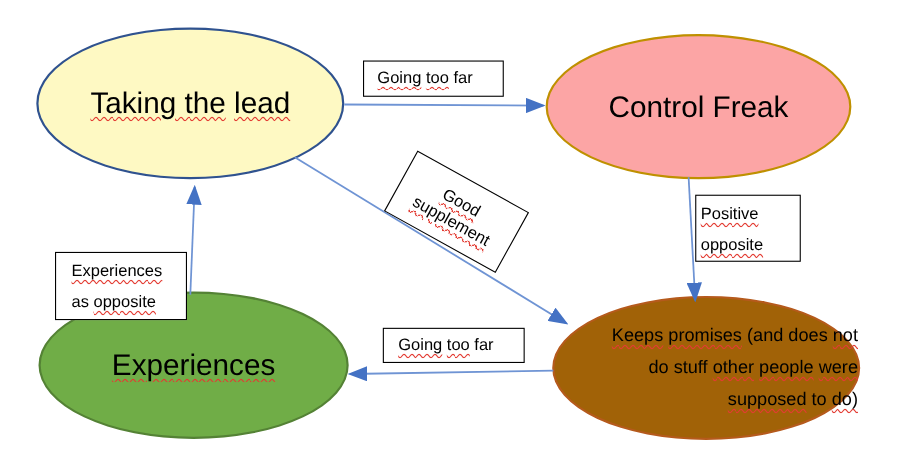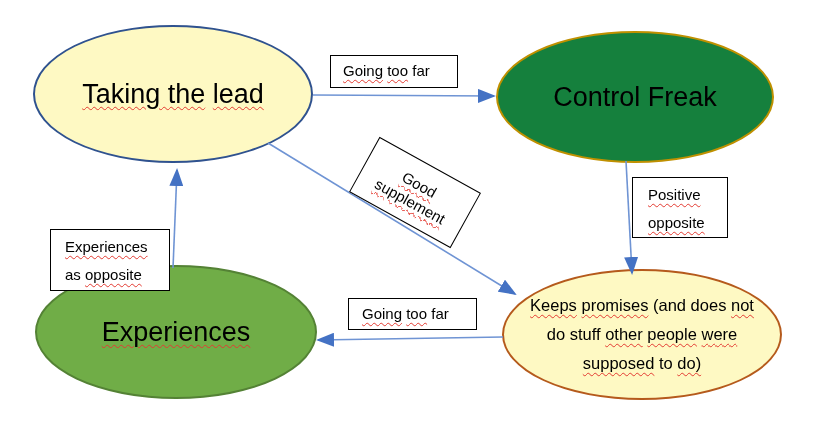--- a/index.html
+++ b/index.html
@@ -17,21 +17,21 @@
   #el-comp{left:35px;top:265px;width:282px;height:134px;font-size:27px;}
   #el-keeps{left:502px;top:269px;width:280px;height:131px;font-size:16.5px;line-height:29px;border-width:2.5px;}
   .arrows{position:absolute;left:0;top:0;}
   .labelbox{
     position:absolute;background:#ffffff;border:1.6px solid #000;
     font-size:15px;box-sizing:border-box;
   }
   #box-top{left:330px;top:55px;width:128px;height:33px;line-height:30px;padding-left:12px;}
   #box-bottom{left:348px;top:298px;width:129px;height:32px;line-height:29px;padding-left:13px;}
   #box-exp{left:50px;top:193px;width:120px;height:62px;padding:3px 0 0 14px;line-height:28px;margin-top:36px;}
-  #box-pos{left:632px;top:177px;width:96px;height:61px;padding:3px 0 0 15px;line-height:28px;}
+  #box-pos{left:632px;top:177px;width:96px;height:61px;padding:3px 0 0 4px;line-height:28px;}
   #box-supp{
     left:357px;top:161px;width:116px;height:63px;transform:rotate(29deg);
     display:flex;flex-direction:column;align-items:center;justify-content:center;
     text-align:center;line-height:19px;border-width:1.8px;
   }
   .line{white-space:pre-wrap;}
   .line span{white-space:pre;}
   .wavy{
     text-decoration:underline;
     text-decoration-style:wavy;
@@ -42,29 +42,29 @@
 </style>
 </head>
 <body>
 
 <div class="canvas">
 
   <div class="ellipse" id="el-lead" style="background-color: #fef9c3; border-color: rgb(47, 82, 143);">
     <div class="line"><span class="wavy">Taking the</span><span> </span><span class="wavy">lead</span></div>
   </div>
 
-  <div class="ellipse" id="el-freak" style="background-color: #15803d; border-color: rgb(191, 144, 0);">
+  <div class="ellipse" id="el-freak" style="background-color: #fca5a5; border-color: rgb(191, 144, 0);">
     <div class="line"><span>Control Freak</span></div>
   </div>
 
   <div class="ellipse" id="el-comp" style="background-color: rgb(112, 173, 71); border-color: rgb(84, 130, 53);">
     <div class="line"><span class="wavy">Experiences</span></div>
   </div>
 
-  <div class="ellipse" id="el-keeps" style="background-color: #fef9c3; border-color: rgb(181, 90, 28);">
+  <div class="ellipse" id="el-keeps" style="background-color: #a16207; border-color: rgb(181, 90, 28); align-items: flex-end;">
     <div class="line"><span class="wavy">Keeps</span><span> </span><span class="wavy">promises</span><span> (and does </span><span class="wavy">not</span></div>
     <div class="line"><span>do stuff </span><span class="wavy">other</span><span> </span><span class="wavy">people</span><span> </span><span class="wavy">were</span></div>
     <div class="line"><span class="wavy">supposed</span><span> to </span><span class="wavy">do)</span></div>
   </div>
 
   <svg class="arrows" width="828" height="423" viewBox="0 0 828 423">
     <defs>
       <marker id="ah" markerUnits="userSpaceOnUse" markerWidth="18" markerHeight="14" refX="16" refY="7" orient="auto">
         <path d="M0,0 L18,7 L0,14 Z" style="fill: rgb(68, 114, 196);"></path>
       </marker>

